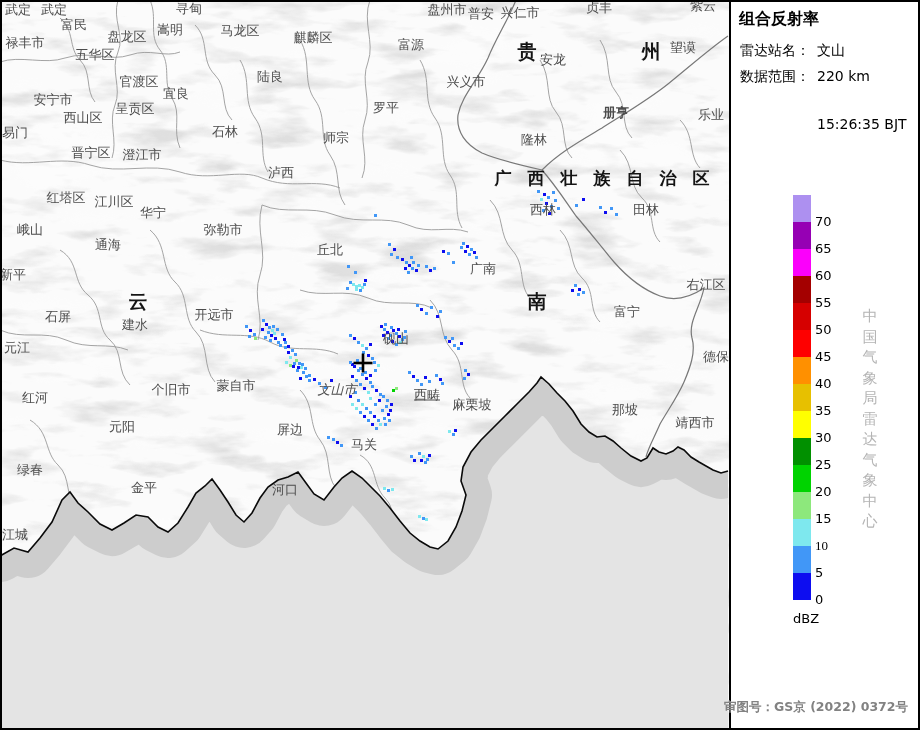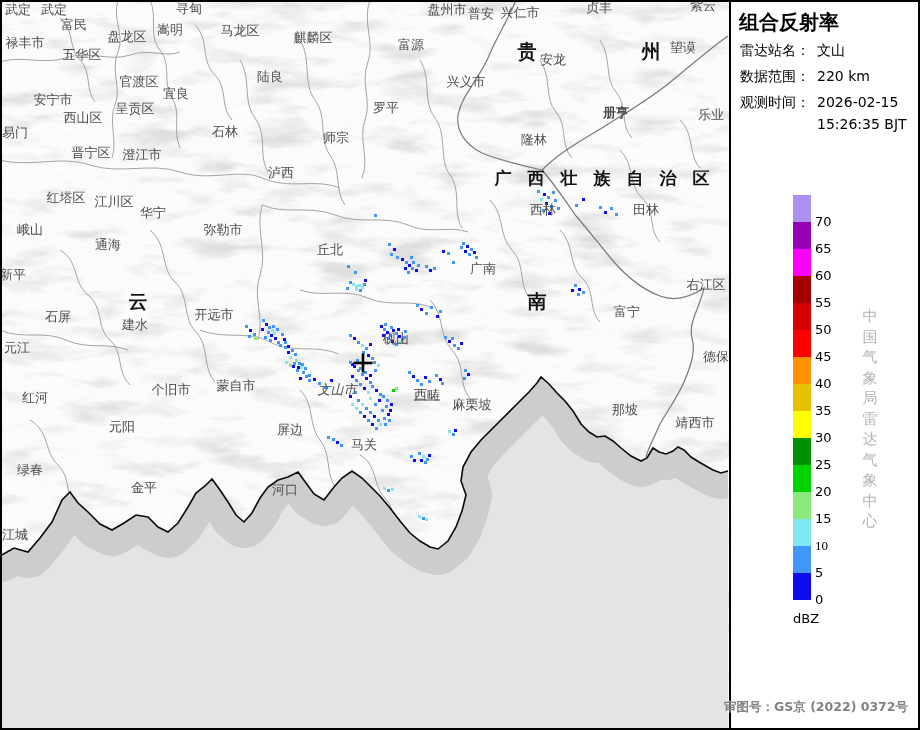--- a/index.html
+++ b/index.html
@@ -10,21 +10,21 @@
   .map svg{display:block;}
   .labels{position:absolute;left:0;top:0;width:729px;height:730px;pointer-events:none;}
   .lbl{position:absolute;transform:translate(-50%,-50%);font-size:13px;color:#4c4c4c;
        white-space:nowrap;line-height:1;}
   .prov{position:absolute;transform:translate(-50%,-50%);font-size:19px;font-weight:bold;
         color:#141414;white-space:nowrap;line-height:1;}
   .prov.spread{font-size:17px;letter-spacing:16px;}
   .divider{position:absolute;left:729px;top:0;width:2px;height:730px;background:#000;}
   .frame{position:absolute;inset:0;border:2px solid #000;pointer-events:none;z-index:50;}
   .panel{position:absolute;left:731px;top:0;width:189px;height:730px;background:#fff;}
-  .panel-title{position:absolute;left:8px;top:9px;font-size:20px;font-weight:bold;color:#000;}
+  .panel-title{position:absolute;left:8px;top:9px;font-size:16px;font-weight:bold;color:#000;}
   .field{position:absolute;left:9px;font-size:14px;color:#000;white-space:nowrap;}
   .field .lab{display:inline-block;width:77px;}
   .f1{top:42px}.f2{top:68px}.f3{top:94px}.f4{top:116px;padding-left:77px;}
   .legend{position:absolute;left:0;top:0;width:189px;height:730px;}
   .legend-bar{position:absolute;left:62px;top:195px;width:18px;display:flex;
               flex-direction:column-reverse;}
   .legend-bar div{width:18px;height:27px;}
   .tick{position:absolute;left:84px;font-size:13px;color:#000;line-height:1;}
   .dbz{position:absolute;left:62px;top:611px;font-size:13px;color:#000;}
   .watermark{position:absolute;left:128px;top:306px;width:22px;text-align:center;
@@ -348,21 +348,21 @@
 
     <div class="labels" id="label-layer">
         <div class="lbl" style="left: 18px; top: 9px;">武定</div>
         <div class="lbl" style="left: 54px; top: 9px;">武定</div>
         <div class="lbl" style="left: 189px; top: 8px;">寻甸</div>
         <div class="lbl" style="left: 74px; top: 24px;">富民</div>
         <div class="lbl" style="left: 170px; top: 29px;">嵩明</div>
         <div class="lbl" style="left: 240px; top: 30px;">马龙区</div>
         <div class="lbl" style="left: 25px; top: 42px;">禄丰市</div>
         <div class="lbl" style="left: 127px; top: 36px;">盘龙区</div>
-        <div class="lbl" style="left: 82px; top: 54px;">五华区</div>
+        <div class="lbl" style="left: 95px; top: 54px;">五华区</div>
         <div class="lbl" style="left: 139px; top: 81px;">官渡区</div>
         <div class="lbl" style="left: 176px; top: 93px;">宜良</div>
         <div class="lbl" style="left: 53px; top: 99px;">安宁市</div>
         <div class="lbl" style="left: 135px; top: 108px;">呈贡区</div>
         <div class="lbl" style="left: 83px; top: 117px;">西山区</div>
         <div class="lbl" style="left: 15px; top: 132px;">易门</div>
         <div class="lbl" style="left: 225px; top: 131px;">石林</div>
         <div class="lbl" style="left: 91px; top: 152px;">晋宁区</div>
         <div class="lbl" style="left: 142px; top: 154px;">澄江市</div>
         <div class="lbl" style="left: 313px; top: 37px;">麒麟区</div>
@@ -428,23 +428,20 @@
 
   <div class="panel">
     <div class="panel-title">组合反射率</div>
 
     <div class="field f1">
       <span class="lab">雷达站名：</span><span>文山</span>
     </div>
     <div class="field f2">
       <span class="lab">数据范围：</span><span>220 km</span>
     </div>
-    <div class="field f3">
-      <span class="lab">观测时间：</span><span>2026-02-15</span>
-    </div>
     <div class="field f4">
       <span>15:26:35 BJT</span>
     </div>
 
     <div class="legend">
       <div class="legend-bar" id="legend-bar">
           <div style="background: rgb(13, 13, 240);"></div>
           <div style="background: rgb(65, 151, 247);"></div>
           <div style="background: rgb(126, 232, 238);"></div>
           <div style="background: rgb(141, 232, 124);"></div>

